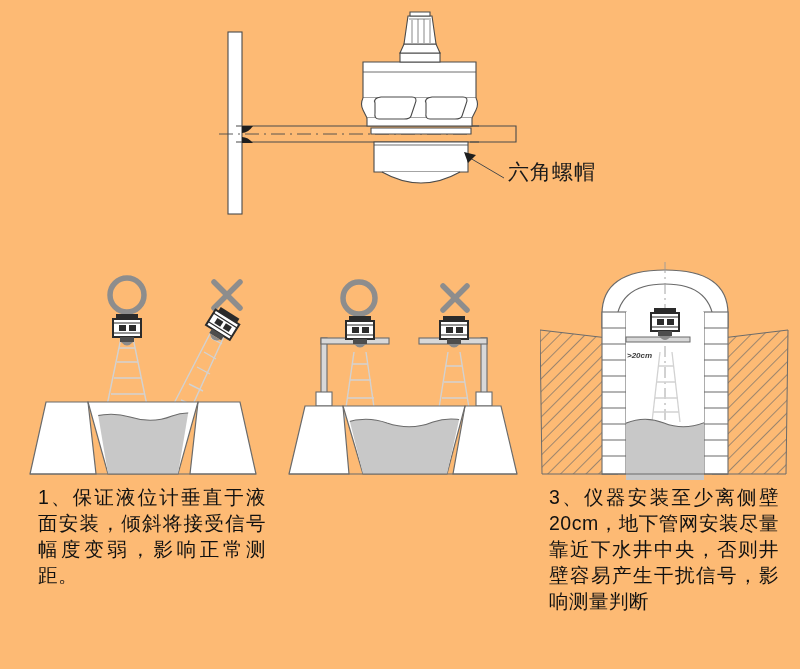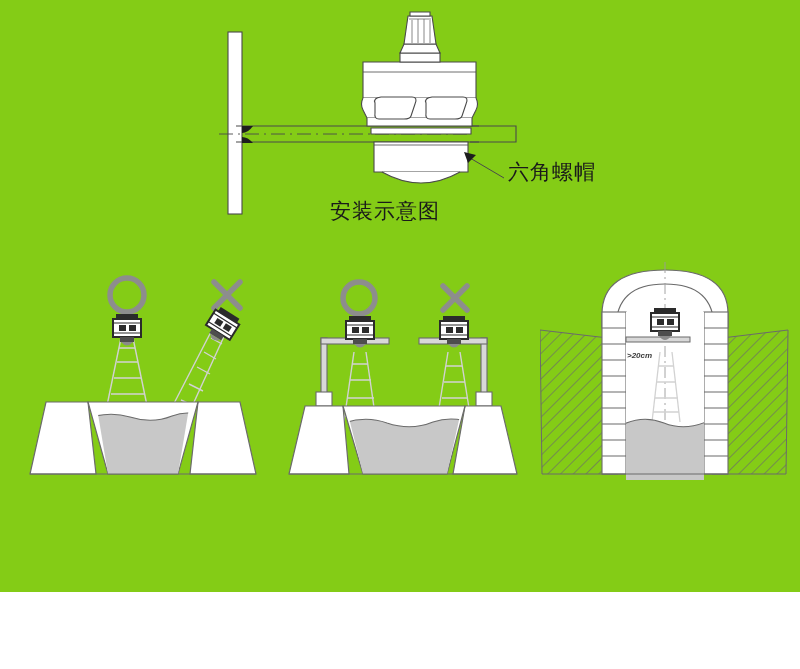--- a/index.html
+++ b/index.html
@@ -4,22 +4,22 @@
 <style>
   * { box-sizing: border-box; }
   html, body {
     margin: 0; padding: 0;
     background: #ffffff;
     font-family: "Liberation Sans", "DejaVu Sans", sans-serif;
   }
   #page {
     position: relative;
     width: 800px;
-    height: 592px;
-    background: #84cc16;
+    height: 669px;
+    background: #fdba74;
     overflow: hidden;
   }
   
   #top-diagram {
     position: absolute;
     left: 0; top: 0;
     width: 800px; height: 250px;
   }
   #nut-callout-label {
     position: absolute;
@@ -127,21 +127,20 @@
 
       <g>
         <path d="M504,178 L470,158" stroke="#4a4a4a" stroke-width="1"></path>
         <path d="M464,152 L476,155 L468,163 Z" fill="#1e1e1e" stroke="none"></path>
       </g>
     </g>
   </svg>
 
   <div id="nut-callout-label">六角螺帽</div>
 
-  <div id="top-caption">安装示意图</div>
 
   <div id="panels">
 
     <div class="panel-wrap" id="panel-1">
       <svg class="panel-svg" viewBox="0 0 250 228" width="250" height="228">
         <defs>
           <clipPath id="p1basin">
             <path d="M78,150 L172,150 L160,222 L90,222 Z"></path>
           </clipPath>
         </defs>
@@ -360,15 +359,17 @@
           <path d="M84,172 Q104,163 124,171 Q144,179 166,170 L166,228 L84,228 Z" fill="#c8c8c8" stroke="none"></path>
           <path d="M84,172 Q104,163 124,171 Q144,179 166,170" fill="none" stroke="#6b6b6b" stroke-width="1.1"></path>
         </g>
 
         <path d="M62,222 L188,222" stroke="#6b6b6b" stroke-width="1.1" fill="none"></path>
       </svg>
     </div>
   </div>
 
   <div id="captions">
+    <div class="caption" id="caption-1">1、保证液位计垂直于液面安装，倾斜将接受信号幅度变弱，影响正常测距。</div>
+    <div class="caption" id="caption-3">3、仪器安装至少离侧壁 20cm，地下管网安装尽量靠近下水井中央，否则井壁容易产生干扰信号，影响测量判断</div>
   </div>
 
 </div>
 
 </body></html>

